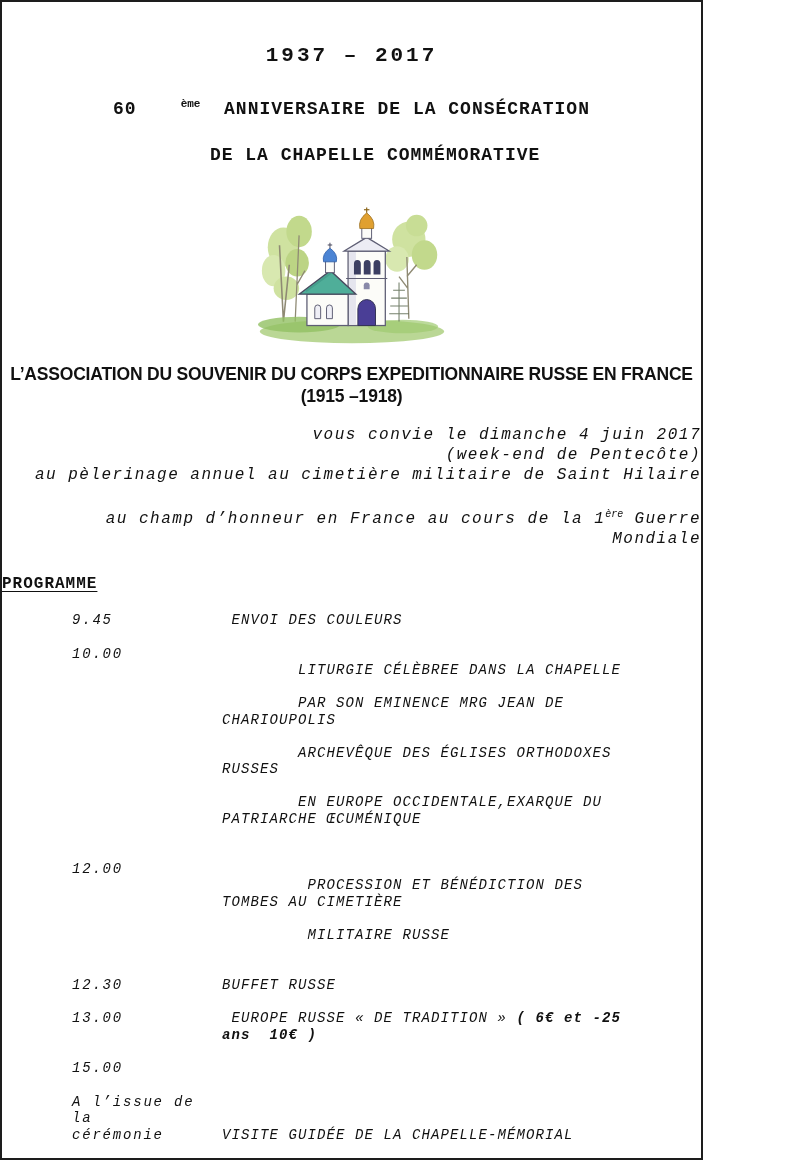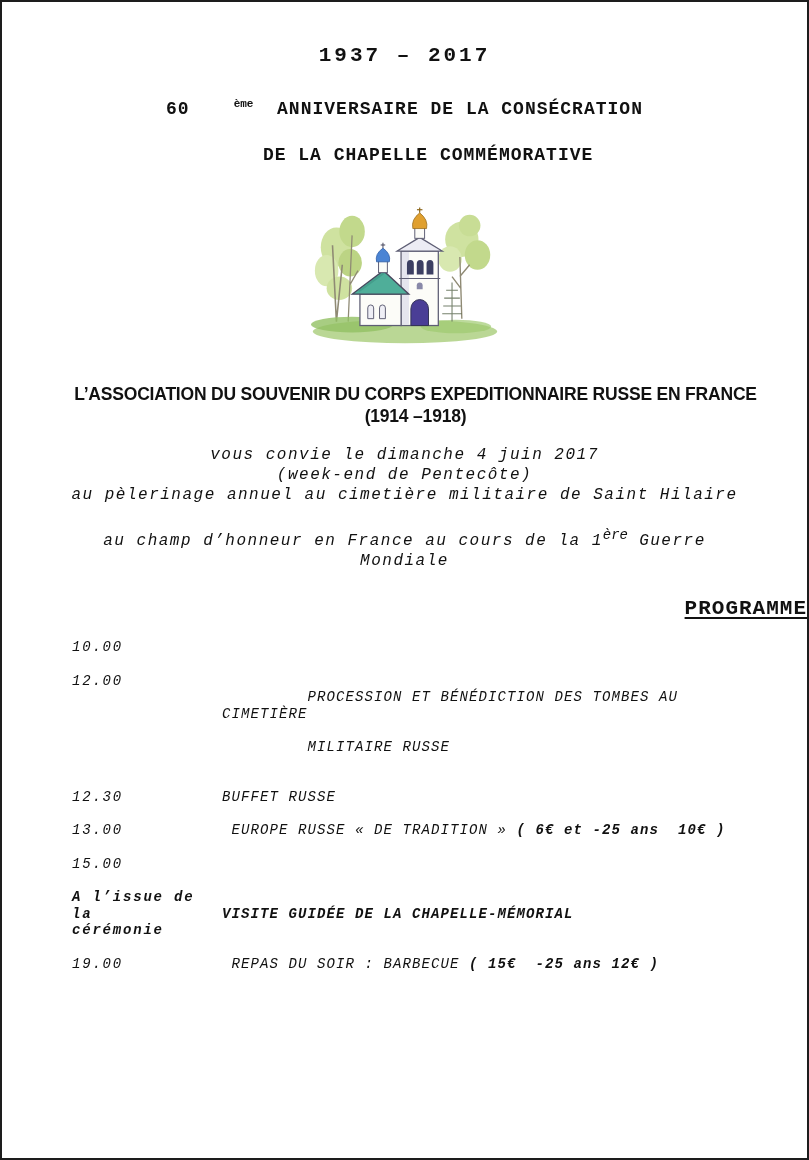--- a/index.html
+++ b/index.html
@@ -1,62 +1,62 @@
 <!DOCTYPE html>
 <html><head>
 <meta charset="utf-8">
 <style>
   html,body { margin:0; padding:0; background:#fff; }
   .page {
-    width:809px; height:1160px; box-sizing:border-box;
+    width:703px; height:1160px; box-sizing:border-box;
     border:2px solid #1d1d1d; background:#fff;
     font-family:"Liberation Mono", monospace; color:#111;
     overflow:hidden; position:relative;
   }
   
   .years {
     margin-top:42px; text-align:center;
     font-weight:bold; font-size:21px; letter-spacing:3px;
   }
   .anniv {
     margin-top:26px; text-align:center;
     font-weight:bold; font-size:18px; letter-spacing:1px; line-height:23px;
     white-space:pre;
   }
   .anniv sup { font-size:11px; letter-spacing:0;margin-left:44px; }
   
   .illus-wrap { margin-top:16px; display:flex; justify-content:center; }
   
   .assoc {
-    margin-top:32px; text-align:center;
+    margin-top:12px; text-align:center;
     font-family:"Liberation Sans", sans-serif;
-    font-weight:bold; font-size:17.5px; letter-spacing:-0.2px; line-height:22px;padding-left:22px;
+    font-weight:bold; font-size:17.5px; letter-spacing:-0.2px; line-height:22px;
   }
   
   .invite {
-    margin-top:18px; text-align:center;
+    margin-top:18px; text-align:right;
     font-style:italic; font-size:16px; letter-spacing:1.5px; line-height:20px;
     white-space:pre;
   }
-  .invite sup { font-size:14px; letter-spacing:0; }
+  .invite sup { font-size:10px; letter-spacing:0; }
   
   .prog-heading {
-    margin-top:26px; text-align:right;
-    font-weight:bold; font-size:21px; letter-spacing:1px;
+    margin-top:26px; text-align:left;
+    font-weight:bold; font-size:16px; letter-spacing:1px;
     text-decoration:underline; text-underline-offset:3px;
   }
   .programme {
     margin-top:19px; padding:0 67px 0 70px;
     font-style:italic; font-size:14px; letter-spacing:1.1px; line-height:16.5px;
   }
   .prow { display:flex; margin-bottom:17px; }
   .prow .time { width:150px; flex:none; letter-spacing:1.8px; }
   .prow .desc { flex:1; white-space:pre-wrap; }
   .prow .desc.just { white-space:normal; text-align:justify; }
-  .prow.bottom-align { align-items:center;font-weight:bold; }
+  .prow.bottom-align { align-items:flex-end; }
   .time .tl { display:block; }
   .time .tl.just { text-align-last:justify; padding-right:24px; }
   .price { font-weight:bold; }
 </style>
 </head>
 <body>
 
 <div class="page">
 
   <div class="years">1937 – 2017</div>
@@ -120,32 +120,42 @@
         <line x1="77.5" y1="43" x2="77.5" y2="37.5" stroke="#44445a" stroke-width="1"></line>
         <line x1="75.2" y1="39.8" x2="79.8" y2="39.8" stroke="#44445a" stroke-width="1"></line>
       </g>
 
       <path d="M148 78 L148 118 M142 86 H154 M140 94 H156 M139 102 H157 M138 110 H158" stroke="#5d6b52" stroke-width="1.1" fill="none" opacity="0.85"></path>
     </svg>
   </div>
 
   <div class="assoc">
     <span>L’ASSOCIATION DU SOUVENIR DU CORPS EXPEDITIONNAIRE RUSSE EN FRANCE</span><br>
-    <span>(1914 –1918)</span>
+    <span>(1915 –1918)</span>
   </div>
 
   <div class="invite"><span>vous convie le dimanche 4 juin 2017</span><br><span>(week-end de Pentecôte)</span><br><span>au pèlerinage annuel au cimetière militaire de Saint Hilaire</span><br><br><span>au champ d’honneur en France au cours de la 1</span><sup>ère</sup><span> Guerre</span><br><span>Mondiale</span></div>
 
   <div class="prog-heading">PROGRAMME</div>
 
   <div class="programme">
 
+    <div class="prow">
+      <div class="time">9.45</div>
+      <div class="desc"> ENVOI DES COULEURS</div>
+    </div>
 
     <div class="prow">
       <div class="time">10.00</div>
+      <div class="desc">
+        <span>LITURGIE CÉLÈBREE DANS LA CHAPELLE</span><br>
+        <span>PAR SON EMINENCE MRG JEAN DE CHARIOUPOLIS</span><br>
+        <span>ARCHEVÊQUE DES ÉGLISES ORTHODOXES RUSSES</span><br>
+        <span>EN EUROPE OCCIDENTALE,EXARQUE DU PATRIARCHE ŒCUMÉNIQUE</span>
+      </div>
     </div>
 
     <div class="prow">
       <div class="time">12.00</div>
       <div class="desc">
         <span> PROCESSION ET BÉNÉDICTION DES TOMBES AU CIMETIÈRE</span><br>
         <span> MILITAIRE RUSSE</span>
       </div>
     </div>
 

